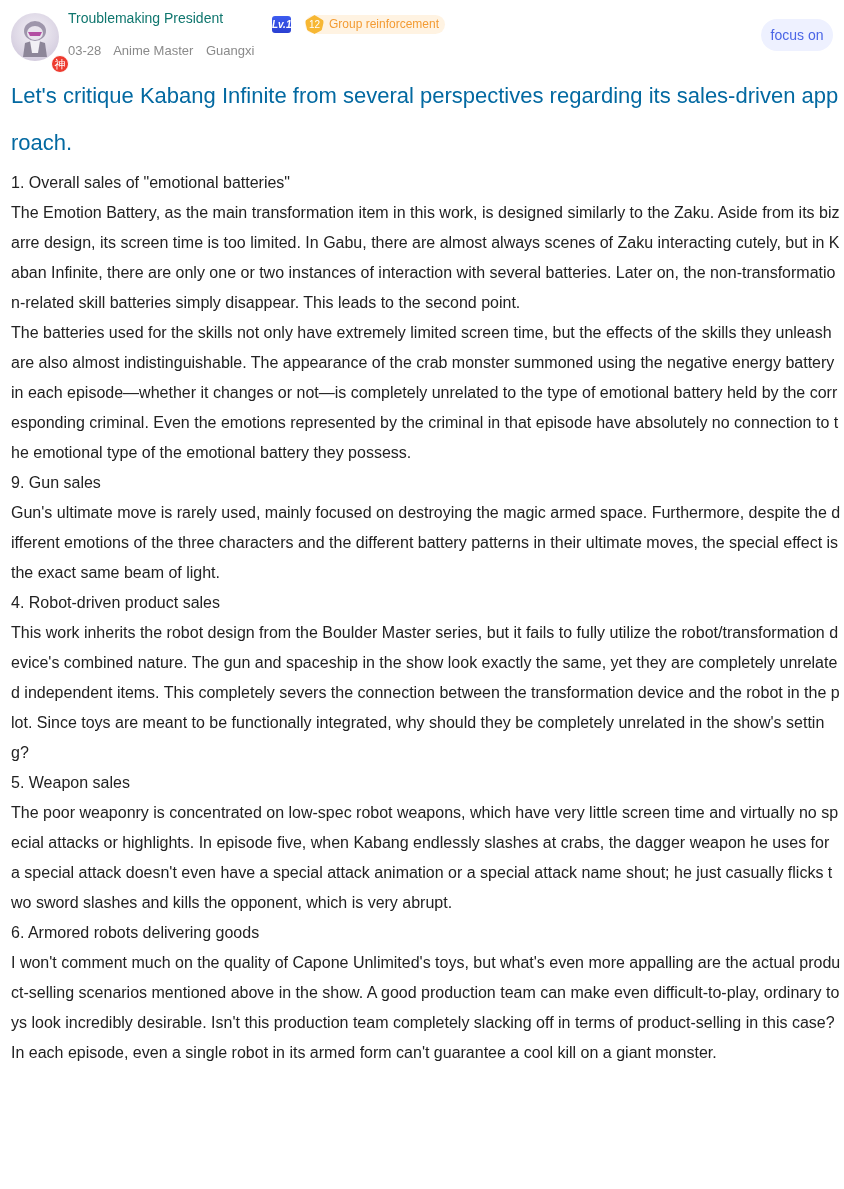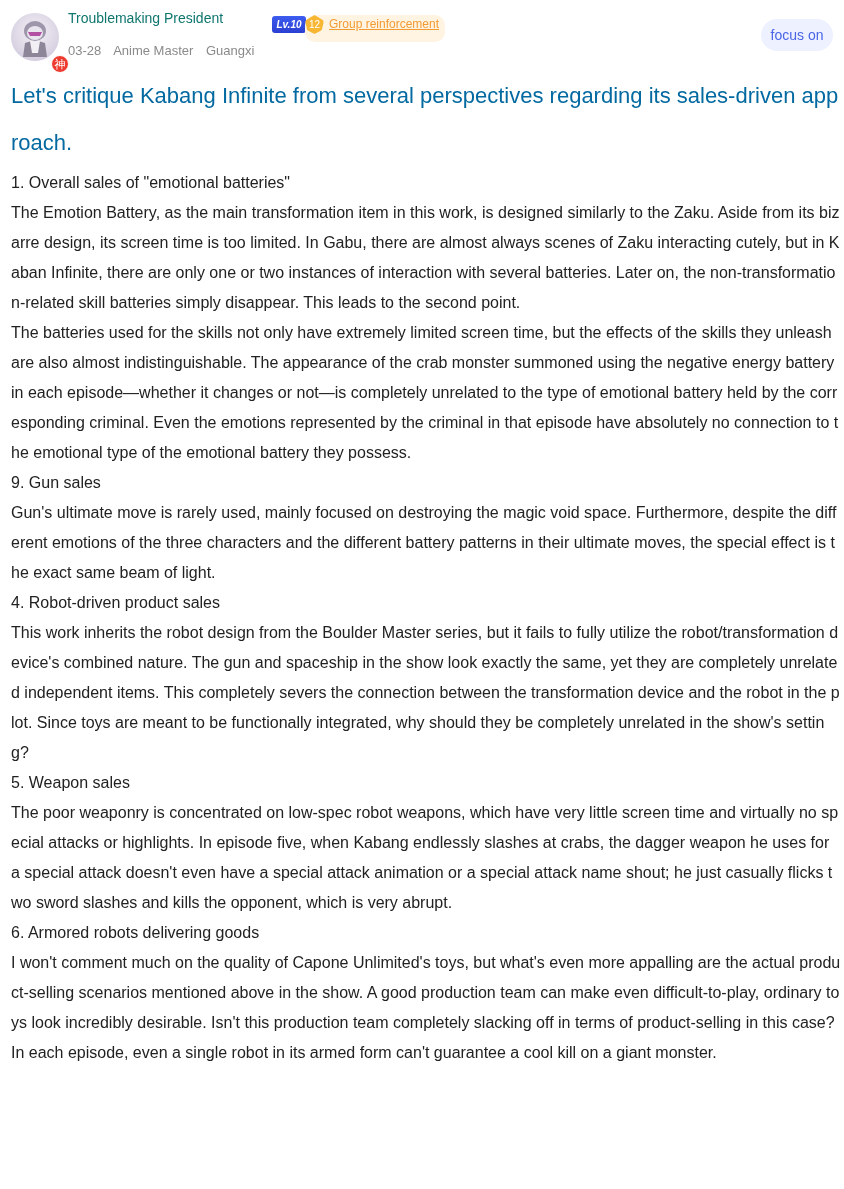--- a/index.html
+++ b/index.html
@@ -43,42 +43,41 @@
     .username {
       position: absolute;
       left: 68px; top: 10px;
       font-size: 14px;
       color: #0f766e;
       white-space: nowrap;
     }
     .level-badge {
       position: absolute;
       left: 272px; top: 16px;
-      width: 34px; height: 17px;
+      width: 19px; height: 17px;
       border-radius: 3px;
       background: linear-gradient(180deg, #3d5cf0 0%, #2a3fd1 100%);
       color: #ffffff;
       font-size: 10px;
       font-style: italic;
       font-weight: bold;
       line-height: 17px;
       text-align: center;
     }
     .group-tag {
       position: absolute;
       left: 305px; top: 15px;
-      height: 27px;
+      height: 19px;
       padding: 0 6px 12px 24px;
       border-radius: 10px;
       background: #fff3e2;
       color: #f39b33;
       font-size: 12px;
       line-height: 19px;
       white-space: nowrap;
-      text-decoration: underline;
     }
     .group-num {
       position: absolute;
       left: 0px; top: 0px;
       width: 19px; height: 19px;
       background: #f7b733;
       color: #ffffff;
       font-size: 10px;
       line-height: 19px;
       text-align: center;
@@ -155,21 +154,21 @@
   <div class="follow-button">focus on</div>
 </div>
 
 <div class="post">
   <div class="title">Let's critique Kabang Infinite from several perspectives regarding its sales-driven approach.</div>
   <div class="body-text">
     <p>1. Overall sales of "emotional batteries"</p>
     <p>The Emotion Battery, as the main transformation item in this work, is designed similarly to the Zaku. Aside from its bizarre design, its screen time is too limited. In Gabu, there are almost always scenes of Zaku interacting cutely, but in Kaban Infinite, there are only one or two instances of interaction with several batteries. Later on, the non-transformation-related skill batteries simply disappear. This leads to the second point.</p>
     <p>The batteries used for the skills not only have extremely limited screen time, but the effects of the skills they unleash are also almost indistinguishable. The appearance of the crab monster summoned using the negative energy battery in each episode—whether it changes or not—is completely unrelated to the type of emotional battery held by the corresponding criminal. Even the emotions represented by the criminal in that episode have absolutely no connection to the emotional type of the emotional battery they possess.</p>
     <p>9. Gun sales</p>
-    <p>Gun's ultimate move is rarely used, mainly focused on destroying the magic void space. Furthermore, despite the different emotions of the three characters and the different battery patterns in their ultimate moves, the special effect is the exact same beam of light.</p>
+    <p>Gun's ultimate move is rarely used, mainly focused on destroying the magic armed space. Furthermore, despite the different emotions of the three characters and the different battery patterns in their ultimate moves, the special effect is the exact same beam of light.</p>
     <p>4. Robot-driven product sales</p>
     <p>This work inherits the robot design from the Boulder Master series, but it fails to fully utilize the robot/transformation device's combined nature. The gun and spaceship in the show look exactly the same, yet they are completely unrelated independent items. This completely severs the connection between the transformation device and the robot in the plot. Since toys are meant to be functionally integrated, why should they be completely unrelated in the show's setting?</p>
     <p>5. Weapon sales</p>
     <p>The poor weaponry is concentrated on low-spec robot weapons, which have very little screen time and virtually no special attacks or highlights. In episode five, when Kabang endlessly slashes at crabs, the dagger weapon he uses for a special attack doesn't even have a special attack animation or a special attack name shout; he just casually flicks two sword slashes and kills the opponent, which is very abrupt.</p>
     <p>6. Armored robots delivering goods</p>
     <p>I won't comment much on the quality of Capone Unlimited's toys, but what's even more appalling are the actual product-selling scenarios mentioned above in the show. A good production team can make even difficult-to-play, ordinary toys look incredibly desirable. Isn't this production team completely slacking off in terms of product-selling in this case?</p>
     <p>In each episode, even a single robot in its armed form can't guarantee a cool kill on a giant monster.</p>
   </div>
 </div>
 

